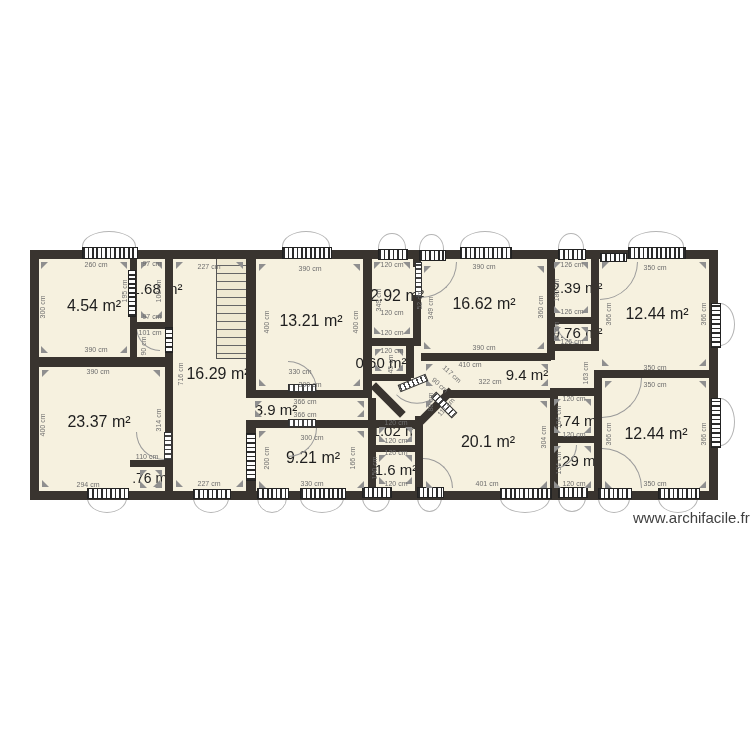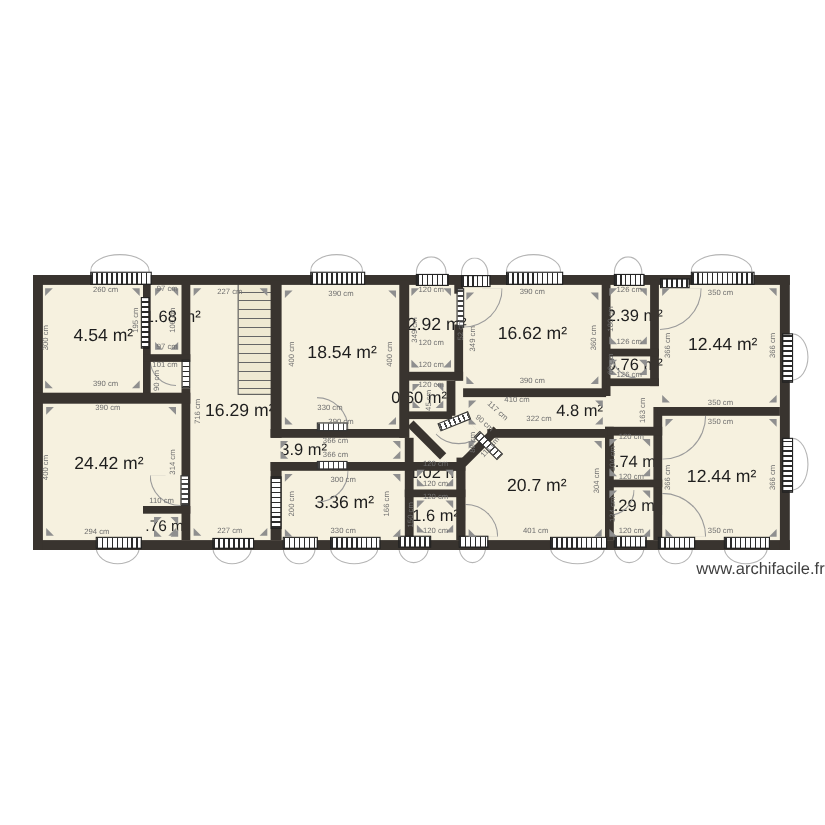--- a/index.html
+++ b/index.html
@@ -39,21 +39,21 @@
       <div class="abs room-label" style="left: 157px; top: 288px; font-size: 15px;">1.68 m²</div>
       <div class="abs arrow" style="left: 141px; top: 262px; border-top: 7px solid rgb(143, 143, 143); border-right: 7px solid transparent;"></div>
       <div class="abs arrow" style="left: 155px; top: 262px; border-top: 7px solid rgb(143, 143, 143); border-left: 7px solid transparent;"></div>
       <div class="abs arrow" style="left: 141px; top: 311px; border-bottom: 7px solid rgb(143, 143, 143); border-right: 7px solid transparent;"></div>
       <div class="abs arrow" style="left: 155px; top: 311px; border-bottom: 7px solid rgb(143, 143, 143); border-left: 7px solid transparent;"></div>
       <div class="abs room-label" style="left: 218px; top: 374px; font-size: 16px;">16.29 m²</div>
       <div class="abs arrow" style="left: 176px; top: 262px; border-top: 7px solid rgb(143, 143, 143); border-right: 7px solid transparent;"></div>
       <div class="abs arrow" style="left: 236px; top: 262px; border-top: 7px solid rgb(143, 143, 143); border-left: 7px solid transparent;"></div>
       <div class="abs arrow" style="left: 176px; top: 480px; border-bottom: 7px solid rgb(143, 143, 143); border-right: 7px solid transparent;"></div>
       <div class="abs arrow" style="left: 236px; top: 480px; border-bottom: 7px solid rgb(143, 143, 143); border-left: 7px solid transparent;"></div>
-      <div class="abs room-label" style="left: 311px; top: 321px; font-size: 16px;">18.54 m²</div>
+      <div class="abs room-label" style="left: 311px; top: 321px; font-size: 16px;">13.21 m²</div>
       <div class="abs arrow" style="left: 259px; top: 264px; border-top: 7px solid rgb(143, 143, 143); border-right: 7px solid transparent;"></div>
       <div class="abs arrow" style="left: 353px; top: 264px; border-top: 7px solid rgb(143, 143, 143); border-left: 7px solid transparent;"></div>
       <div class="abs arrow" style="left: 259px; top: 379px; border-bottom: 7px solid rgb(143, 143, 143); border-right: 7px solid transparent;"></div>
       <div class="abs arrow" style="left: 353px; top: 379px; border-bottom: 7px solid rgb(143, 143, 143); border-left: 7px solid transparent;"></div>
       <div class="abs room-label" style="left: 397px; top: 296px; font-size: 16px;">2.92 m²</div>
       <div class="abs arrow" style="left: 374px; top: 262px; border-top: 7px solid rgb(143, 143, 143); border-right: 7px solid transparent;"></div>
       <div class="abs arrow" style="left: 403px; top: 262px; border-top: 7px solid rgb(143, 143, 143); border-left: 7px solid transparent;"></div>
       <div class="abs arrow" style="left: 374px; top: 327px; border-bottom: 7px solid rgb(143, 143, 143); border-right: 7px solid transparent;"></div>
       <div class="abs arrow" style="left: 403px; top: 327px; border-bottom: 7px solid rgb(143, 143, 143); border-left: 7px solid transparent;"></div>
       <div class="abs room-label" style="left: 484px; top: 304px; font-size: 16px;">16.62 m²</div>
@@ -74,51 +74,51 @@
       <div class="abs room-label" style="left: 577px; top: 332px; font-size: 15px;">0.76 m²</div>
       <div class="abs arrow" style="left: 554px; top: 327px; border-top: 7px solid rgb(143, 143, 143); border-right: 7px solid transparent;"></div>
       <div class="abs arrow" style="left: 581px; top: 327px; border-top: 7px solid rgb(143, 143, 143); border-left: 7px solid transparent;"></div>
       <div class="abs arrow" style="left: 554px; top: 334px; border-bottom: 7px solid rgb(143, 143, 143); border-right: 7px solid transparent;"></div>
       <div class="abs arrow" style="left: 581px; top: 334px; border-bottom: 7px solid rgb(143, 143, 143); border-left: 7px solid transparent;"></div>
       <div class="abs room-label" style="left: 381px; top: 362px; font-size: 15px;">0.60 m²</div>
       <div class="abs arrow" style="left: 375px; top: 349px; border-top: 7px solid rgb(143, 143, 143); border-right: 7px solid transparent;"></div>
       <div class="abs arrow" style="left: 396px; top: 349px; border-top: 7px solid rgb(143, 143, 143); border-left: 7px solid transparent;"></div>
       <div class="abs arrow" style="left: 375px; top: 364px; border-bottom: 7px solid rgb(143, 143, 143); border-right: 7px solid transparent;"></div>
       <div class="abs arrow" style="left: 396px; top: 364px; border-bottom: 7px solid rgb(143, 143, 143); border-left: 7px solid transparent;"></div>
-      <div class="abs room-label" style="left: 527px; top: 374px; font-size: 15px;">4.8 m²</div>
+      <div class="abs room-label" style="left: 527px; top: 374px; font-size: 15px;">9.4 m²</div>
       <div class="abs arrow" style="left: 426px; top: 364px; border-top: 7px solid rgb(143, 143, 143); border-right: 7px solid transparent;"></div>
       <div class="abs arrow" style="left: 541px; top: 364px; border-top: 7px solid rgb(143, 143, 143); border-left: 7px solid transparent;"></div>
       <div class="abs arrow" style="left: 426px; top: 379px; border-bottom: 7px solid rgb(143, 143, 143); border-right: 7px solid transparent;"></div>
       <div class="abs arrow" style="left: 541px; top: 379px; border-bottom: 7px solid rgb(143, 143, 143); border-left: 7px solid transparent;"></div>
-      <div class="abs room-label" style="left: 99px; top: 422px; font-size: 16px;">24.42 m²</div>
+      <div class="abs room-label" style="left: 99px; top: 422px; font-size: 16px;">23.37 m²</div>
       <div class="abs arrow" style="left: 42px; top: 370px; border-top: 7px solid rgb(143, 143, 143); border-right: 7px solid transparent;"></div>
       <div class="abs arrow" style="left: 153px; top: 370px; border-top: 7px solid rgb(143, 143, 143); border-left: 7px solid transparent;"></div>
       <div class="abs arrow" style="left: 42px; top: 480px; border-bottom: 7px solid rgb(143, 143, 143); border-right: 7px solid transparent;"></div>
       <div class="abs arrow" style="left: 153px; top: 480px; border-bottom: 7px solid rgb(143, 143, 143); border-left: 7px solid transparent;"></div>
       <div class="abs room-label" style="left: 276px; top: 409px; font-size: 15px;">3.9 m²</div>
       <div class="abs arrow" style="left: 255px; top: 401px; border-top: 7px solid rgb(143, 143, 143); border-right: 7px solid transparent;"></div>
       <div class="abs arrow" style="left: 357px; top: 401px; border-top: 7px solid rgb(143, 143, 143); border-left: 7px solid transparent;"></div>
       <div class="abs arrow" style="left: 255px; top: 410px; border-bottom: 7px solid rgb(143, 143, 143); border-right: 7px solid transparent;"></div>
       <div class="abs arrow" style="left: 357px; top: 410px; border-bottom: 7px solid rgb(143, 143, 143); border-left: 7px solid transparent;"></div>
-      <div class="abs room-label" style="left: 313px; top: 458px; font-size: 16px;">3.36 m²</div>
+      <div class="abs room-label" style="left: 313px; top: 458px; font-size: 16px;">9.21 m²</div>
       <div class="abs arrow" style="left: 259px; top: 431px; border-top: 7px solid rgb(143, 143, 143); border-right: 7px solid transparent;"></div>
       <div class="abs arrow" style="left: 357px; top: 431px; border-top: 7px solid rgb(143, 143, 143); border-left: 7px solid transparent;"></div>
       <div class="abs arrow" style="left: 259px; top: 481px; border-bottom: 7px solid rgb(143, 143, 143); border-right: 7px solid transparent;"></div>
       <div class="abs arrow" style="left: 357px; top: 481px; border-bottom: 7px solid rgb(143, 143, 143); border-left: 7px solid transparent;"></div>
       <div class="abs room-label" style="left: 397px; top: 430px; font-size: 15px;">1.02 m²</div>
       <div class="abs arrow" style="left: 379px; top: 427px; border-top: 7px solid rgb(143, 143, 143); border-right: 7px solid transparent;"></div>
       <div class="abs arrow" style="left: 405px; top: 427px; border-top: 7px solid rgb(143, 143, 143); border-left: 7px solid transparent;"></div>
       <div class="abs arrow" style="left: 379px; top: 435px; border-bottom: 7px solid rgb(143, 143, 143); border-right: 7px solid transparent;"></div>
       <div class="abs arrow" style="left: 405px; top: 435px; border-bottom: 7px solid rgb(143, 143, 143); border-left: 7px solid transparent;"></div>
       <div class="abs room-label" style="left: 396px; top: 469px; font-size: 15px;">1.6 m²</div>
       <div class="abs arrow" style="left: 379px; top: 455px; border-top: 7px solid rgb(143, 143, 143); border-right: 7px solid transparent;"></div>
       <div class="abs arrow" style="left: 405px; top: 455px; border-top: 7px solid rgb(143, 143, 143); border-left: 7px solid transparent;"></div>
       <div class="abs arrow" style="left: 379px; top: 477px; border-bottom: 7px solid rgb(143, 143, 143); border-right: 7px solid transparent;"></div>
       <div class="abs arrow" style="left: 405px; top: 477px; border-bottom: 7px solid rgb(143, 143, 143); border-left: 7px solid transparent;"></div>
-      <div class="abs room-label" style="left: 488px; top: 442px; font-size: 16px;">20.7 m²</div>
+      <div class="abs room-label" style="left: 488px; top: 442px; font-size: 16px;">20.1 m²</div>
       <div class="abs arrow" style="left: 426px; top: 401px; border-top: 7px solid rgb(143, 143, 143); border-right: 7px solid transparent;"></div>
       <div class="abs arrow" style="left: 540px; top: 401px; border-top: 7px solid rgb(143, 143, 143); border-left: 7px solid transparent;"></div>
       <div class="abs arrow" style="left: 426px; top: 481px; border-bottom: 7px solid rgb(143, 143, 143); border-right: 7px solid transparent;"></div>
       <div class="abs arrow" style="left: 540px; top: 481px; border-bottom: 7px solid rgb(143, 143, 143); border-left: 7px solid transparent;"></div>
       <div class="abs room-label" style="left: 576px; top: 420px; font-size: 15px;">0.74 m²</div>
       <div class="abs arrow" style="left: 554px; top: 399px; border-top: 7px solid rgb(143, 143, 143); border-right: 7px solid transparent;"></div>
       <div class="abs arrow" style="left: 584px; top: 399px; border-top: 7px solid rgb(143, 143, 143); border-left: 7px solid transparent;"></div>
       <div class="abs arrow" style="left: 554px; top: 426px; border-bottom: 7px solid rgb(143, 143, 143); border-right: 7px solid transparent;"></div>
       <div class="abs arrow" style="left: 584px; top: 426px; border-bottom: 7px solid rgb(143, 143, 143); border-left: 7px solid transparent;"></div>
       <div class="abs room-label" style="left: 575px; top: 460px; font-size: 15px;">2.29 m²</div>

